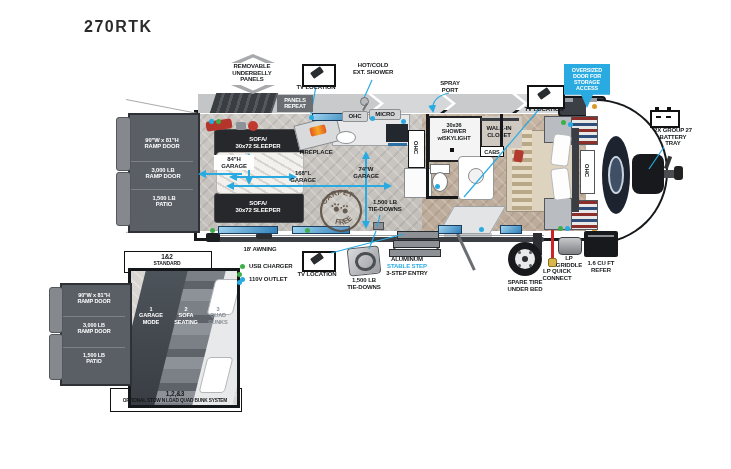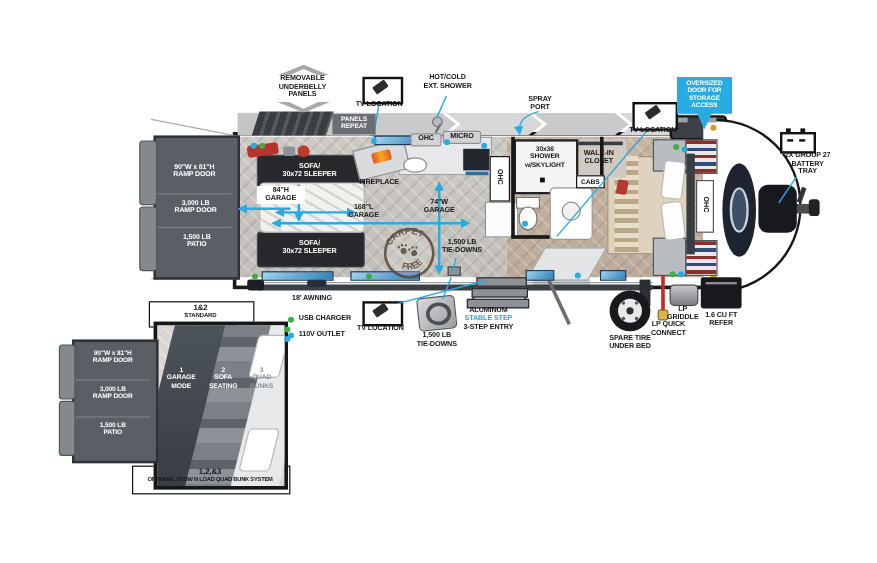--- a/index.html
+++ b/index.html
@@ -30,20 +30,21 @@
   .sofa{position:absolute;background:#26282b;border:1px solid #4a4d50;border-radius:3px;z-index:12;}
   .win{position:absolute;background:linear-gradient(135deg,#9fd4f0,#2f7fb8);
        border:1px solid #1e3d5c;z-index:14;}
   .skewp{position:absolute;transform:skewX(-14deg);z-index:3;}
 </style>
 </head>
 <body>
 
 <div id="stage">
 
+  <div class="lbl left" style="left:84px;top:18px;width:140px;font-size:16px;letter-spacing:1.5px;color:#2b2b2b;">270RTK</div>
 
   <div class="abs" style="left:198px;top:94px;width:110px;height:19px;background:#c4c5c7;z-index:4;"></div>
   <div class="chev" style="left:300px;width:80px;background:#c9cacc;z-index:4;"></div>
   <div class="chev" style="left:372px;width:80px;background:#d6d7d9;z-index:4;"></div>
   <div class="chev" style="left:444px;width:80px;background:#c9cacc;z-index:4;"></div>
   <div class="chev" style="left:516px;width:76px;background:#d6d7d9;z-index:4;"></div>
 
   <div class="abs" style="left:213px;top:93px;width:62px;height:20px;transform:skewX(-18deg);z-index:5;
               background:repeating-linear-gradient(90deg,#3a3d41 0 6px,#55585c 6px 9px);"></div>
 

